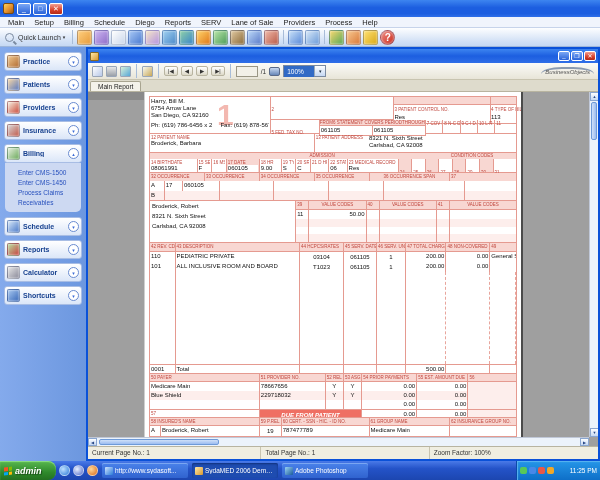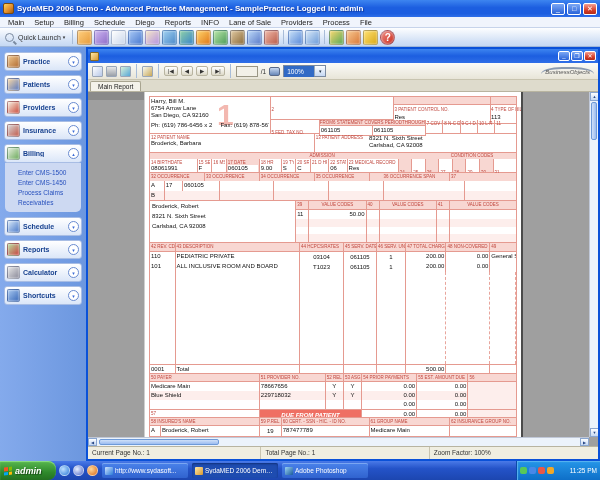--- a/index.html
+++ b/index.html
@@ -160,40 +160,39 @@
     border-left:1px solid #0b4aa8; box-shadow:inset 1px 1px 1px #5ab4f0; display:flex; align-items:center; gap:2px; padding:0 3px; }
   .tray-ico { width:7px; height:7px; border-radius:2px; }
   .tr1{background:#58c858;} .tr2{background:#4888e8;} .tr3{background:#e85848;} .tr4{background:#f0a828;}
   .clock { color:#fff; font-size:6.5px; margin-left:auto; }
 </style>
 </head>
 <body>
 
 <div class="titlebar">
   <span class="app-icon"></span>
-  <span class="title-text">SydaMED 2006 Demo - Advanced Practice Management - SamplePractice Logged in: admin</span>
   <span class="winbtns">
     <span class="winbtn">_</span>
     <span class="winbtn">□</span>
     <span class="winbtn close">✕</span>
   </span>
 </div>
 
 <div class="menubar">
   <span class="menu-item">Main</span>
   <span class="menu-item">Setup</span>
   <span class="menu-item">Billing</span>
   <span class="menu-item">Schedule</span>
   <span class="menu-item">Diego</span>
   <span class="menu-item">Reports</span>
-  <span class="menu-item">INFO</span>
+  <span class="menu-item">SERV</span>
   <span class="menu-item">Lane of Sale</span>
   <span class="menu-item">Providers</span>
   <span class="menu-item">Process</span>
-  <span class="menu-item">File</span>
+  <span class="menu-item">Help</span>
 </div>
 
 <div class="toolbar">
   <span class="magnifier"></span>
   <span class="ql-label">Quick Launch</span>
   <span class="ql-caret">▾</span>
   <span class="tb-sep"></span>
   <span class="ticon i1"></span>
   <span class="ticon i2"></span>
   <span class="ticon i3"></span>

